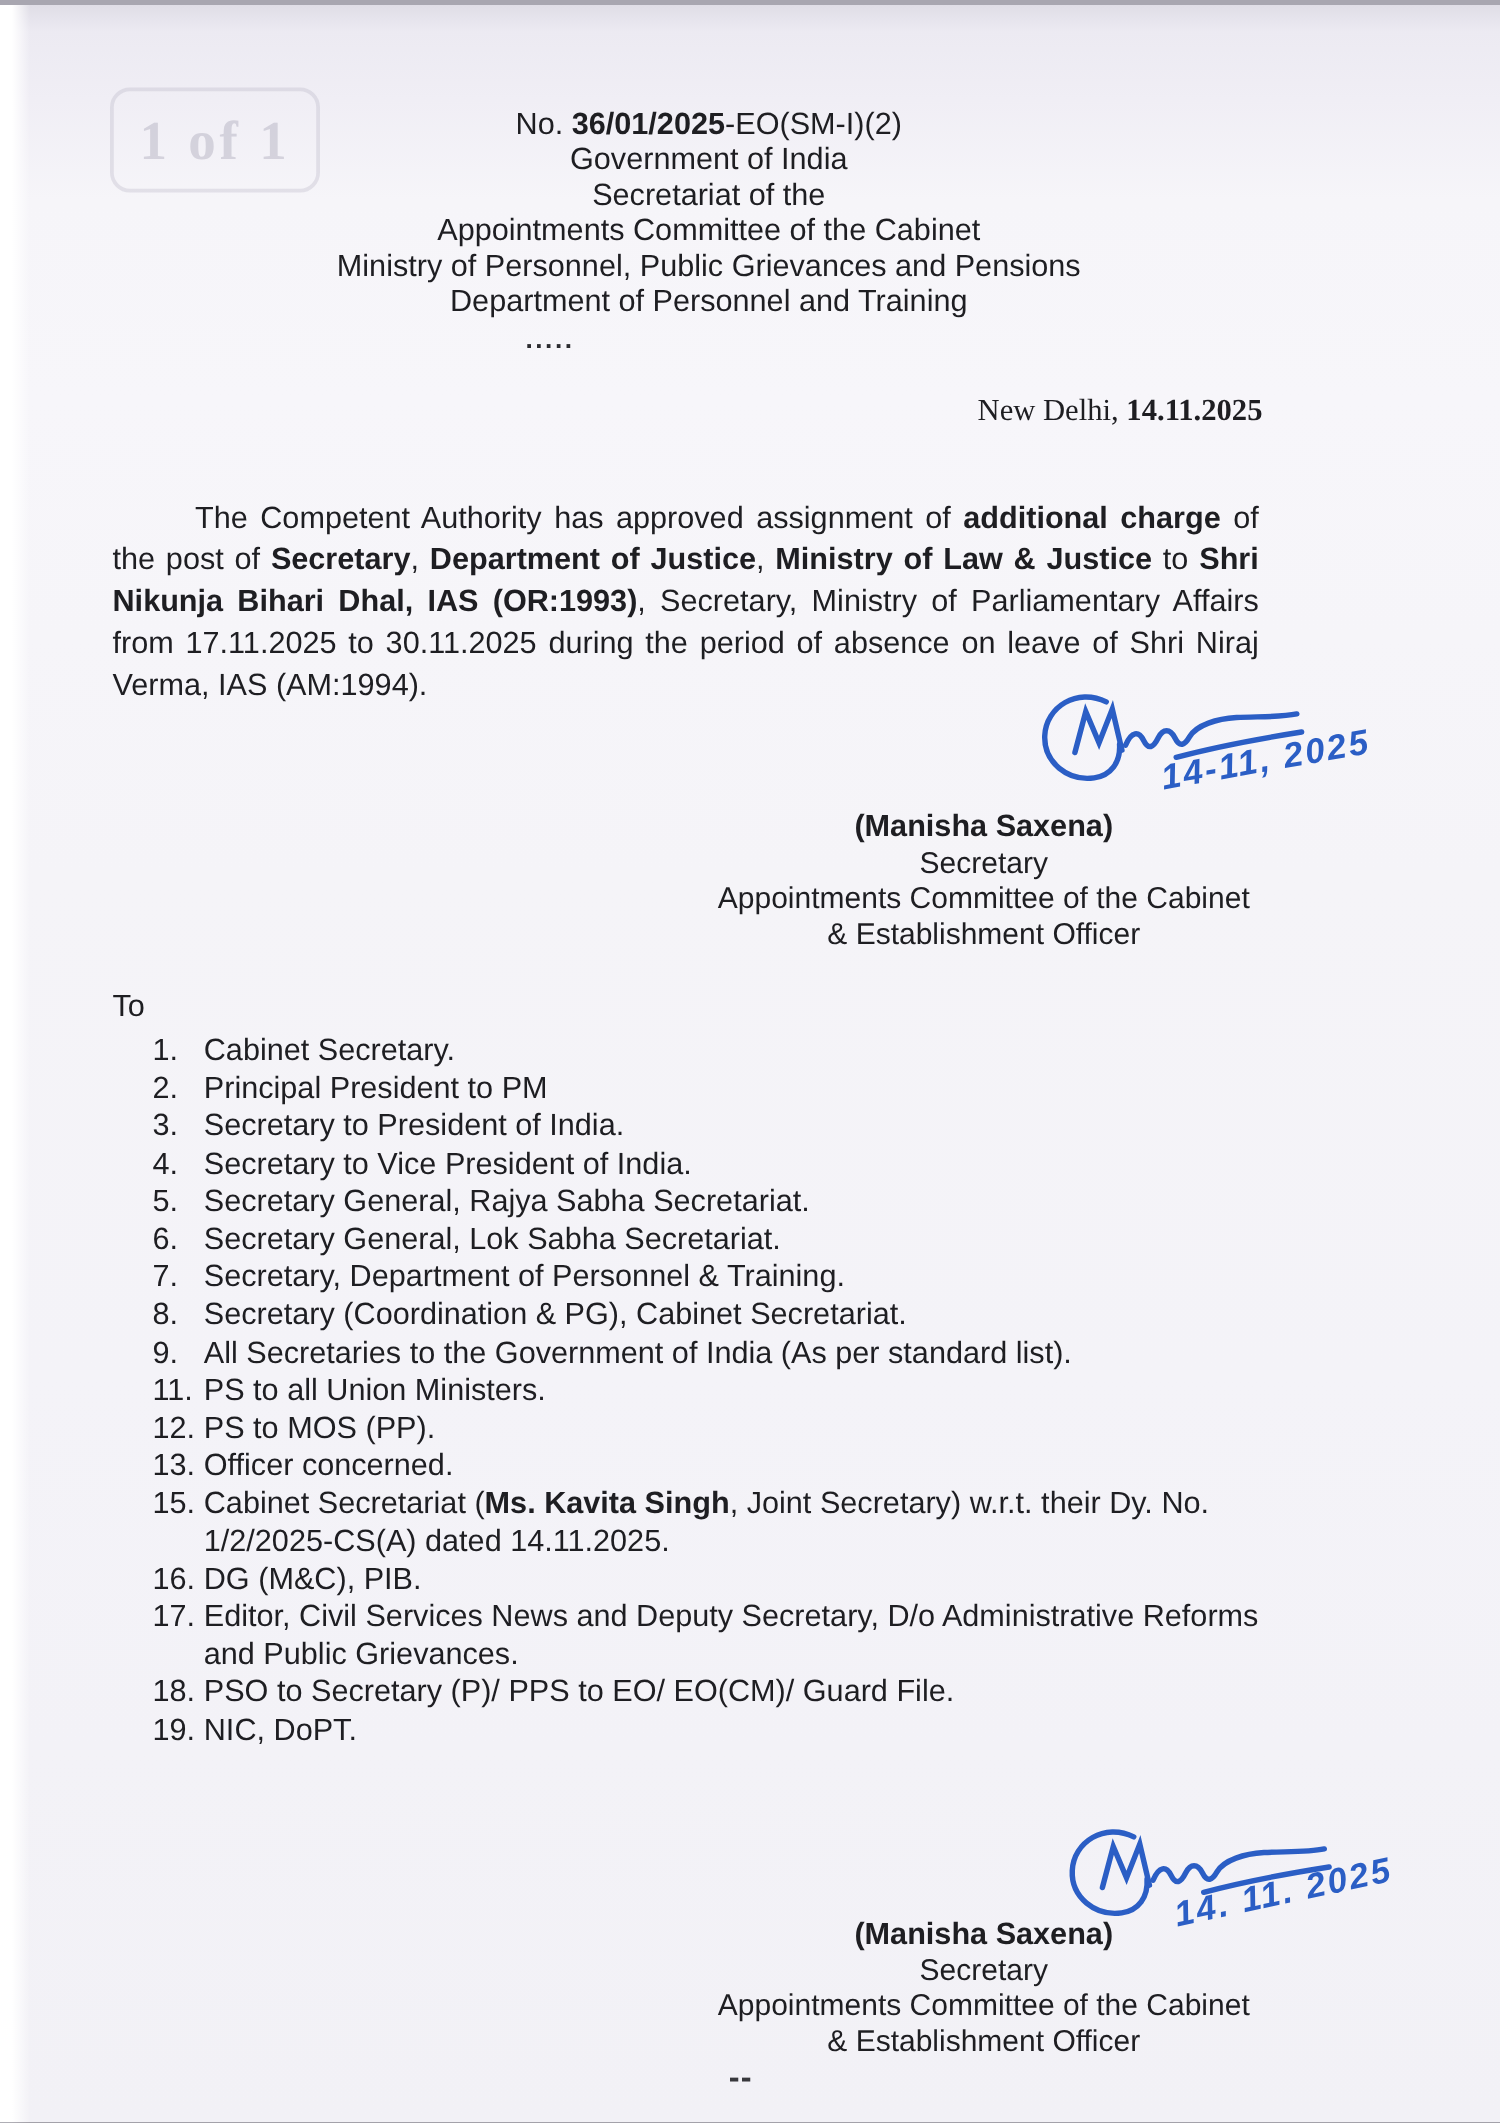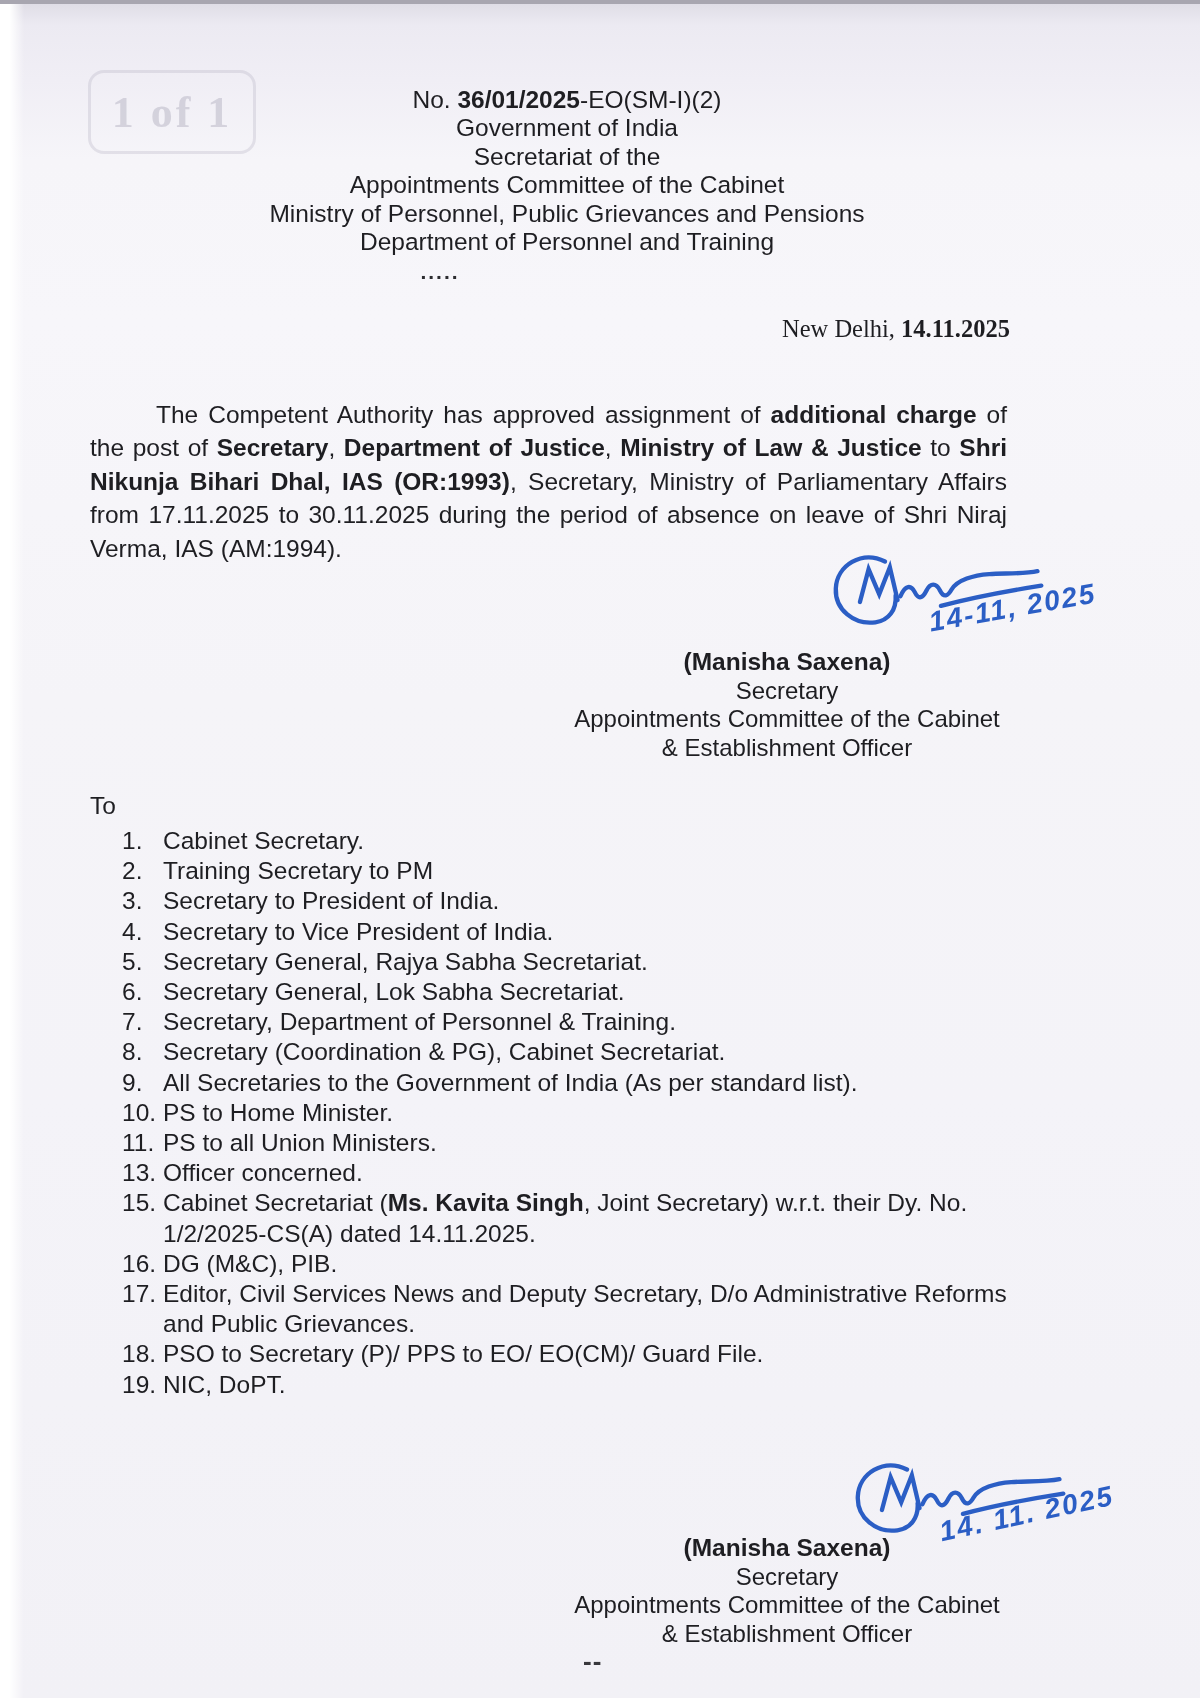--- a/index.html
+++ b/index.html
@@ -120,21 +120,21 @@
 
   <div class="to-label">To</div>
 
   <div class="dist" id="dist-list">
       <div class="dist-item">
         <span class="dist-num">1.</span>
         <span class="dist-text"><span>Cabinet Secretary.</span></span>
       </div>
       <div class="dist-item">
         <span class="dist-num">2.</span>
-        <span class="dist-text"><span>Training Secretary to PM</span></span>
+        <span class="dist-text"><span>Principal President to PM</span></span>
       </div>
       <div class="dist-item">
         <span class="dist-num">3.</span>
         <span class="dist-text"><span>Secretary to President of India.</span></span>
       </div>
       <div class="dist-item">
         <span class="dist-num">4.</span>
         <span class="dist-text"><span>Secretary to Vice President of India.</span></span>
       </div>
       <div class="dist-item">
@@ -151,26 +151,26 @@
       </div>
       <div class="dist-item">
         <span class="dist-num">8.</span>
         <span class="dist-text"><span>Secretary (Coordination &amp; PG), Cabinet Secretariat.</span></span>
       </div>
       <div class="dist-item">
         <span class="dist-num">9.</span>
         <span class="dist-text"><span>All Secretaries to the Government of India (As per standard list).</span></span>
       </div>
       <div class="dist-item">
-        <span class="dist-num">10.</span>
-        <span class="dist-text"><span>PS to Home Minister.</span></span>
-      </div>
-      <div class="dist-item">
         <span class="dist-num">11.</span>
         <span class="dist-text"><span>PS to all Union Ministers.</span></span>
+      </div>
+      <div class="dist-item">
+        <span class="dist-num">12.</span>
+        <span class="dist-text"><span>PS to MOS (PP).</span></span>
       </div>
       <div class="dist-item">
         <span class="dist-num">13.</span>
         <span class="dist-text"><span>Officer concerned.</span></span>
       </div>
       <div class="dist-item">
         <span class="dist-num">15.</span>
         <span class="dist-text"><span>Cabinet Secretariat (</span><b>Ms. Kavita Singh</b><span>, Joint Secretary) w.r.t. their Dy. No. 1/2/2025-CS(A) dated 14.11.2025.</span></span>
       </div>
       <div class="dist-item">

